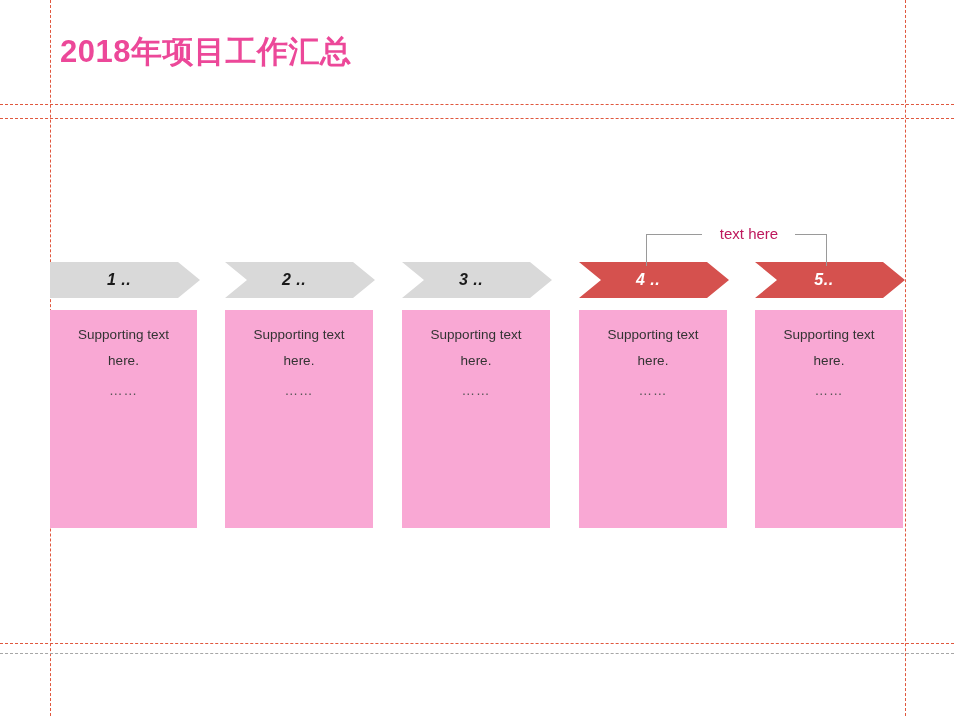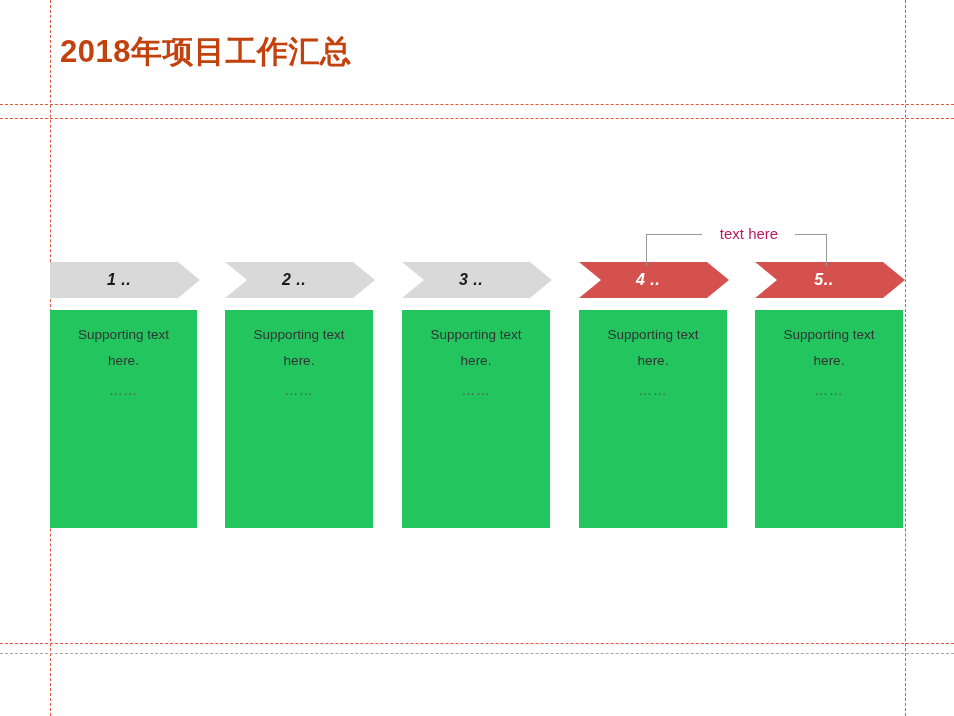--- a/index.html
+++ b/index.html
@@ -53,21 +53,21 @@
   #guide-h-3 { top: 643px; }
   #guide-h-4 { top: 653px; }
 
   
   #title {
     position: absolute;
     left: 60px;
     top: 30px;
     font-size: 31px;
     font-weight: bold;
-    color: #c2410c;
+    color: #ec4899;
     letter-spacing: 0.5px;
     white-space: nowrap;
     line-height: 44px;
     font-family: "Liberation Sans", "DejaVu Sans", sans-serif;
     text-align: center;
   }
 
   
   #chevron-row {
     position: absolute;
@@ -113,21 +113,21 @@
     position: absolute;
     left: 0;
     top: 310px;
     width: 954px;
     height: 218px;
   }
   .content-box {
     position: absolute;
     top: 0;
     height: 218px;
-    background: #22c55e;
+    background: #f9a8d4;
     box-sizing: border-box;
     padding-top: 12px;
   }
   .content-box .body-text {
     display: block;
     text-align: center;
     font-size: 13.5px;
     line-height: 26px;
     color: #333333;
     padding: 0 22px;

